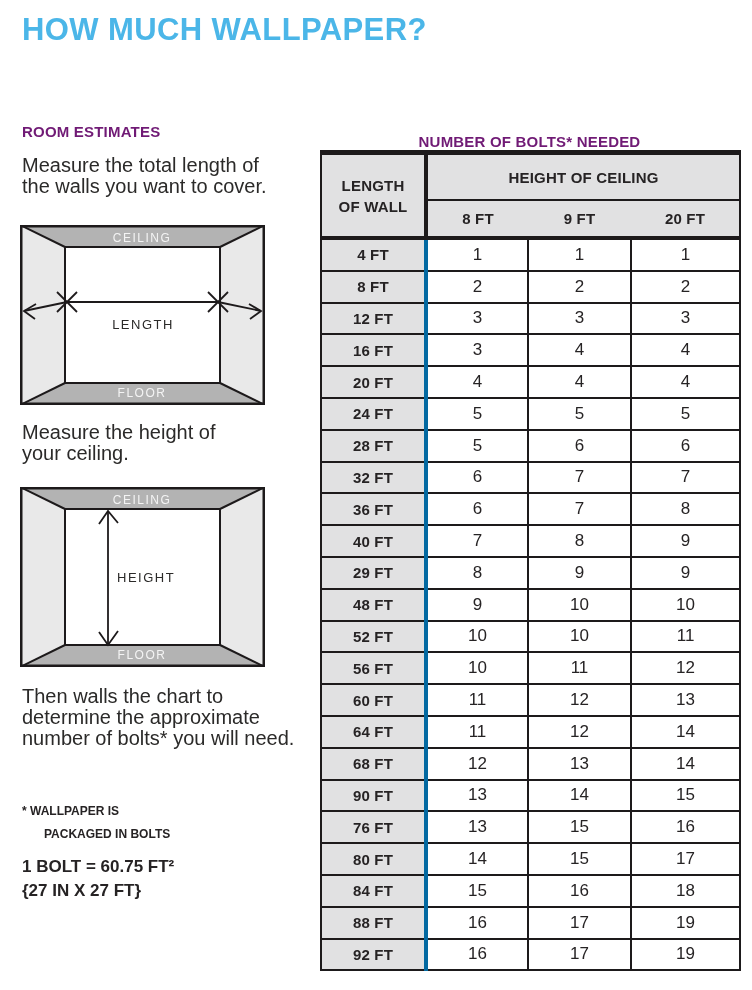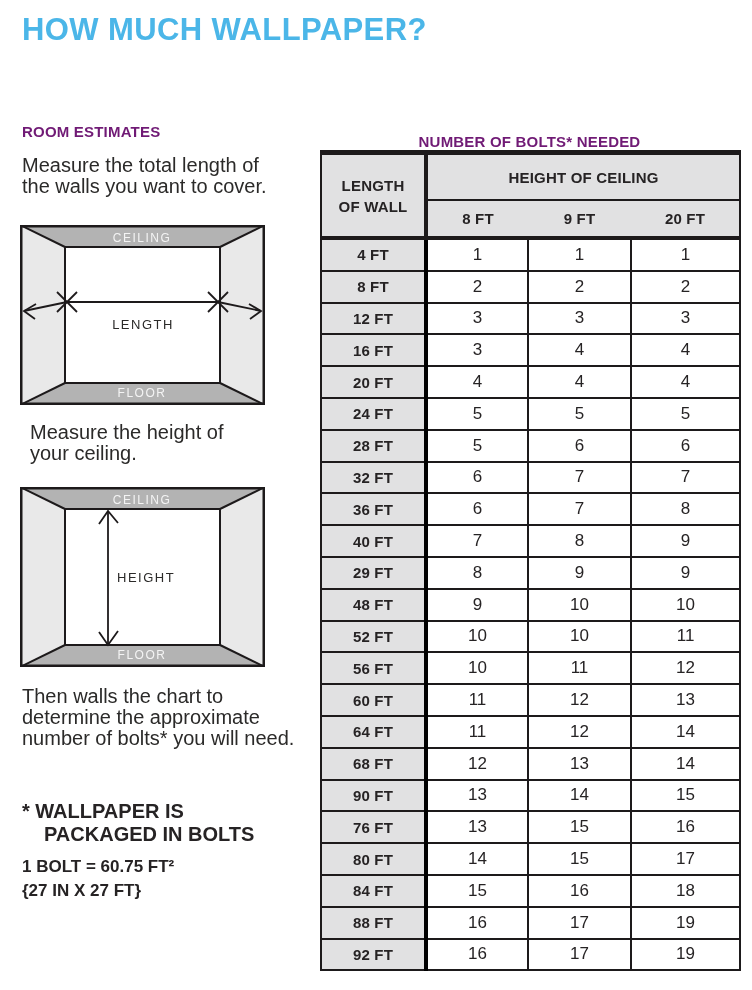--- a/index.html
+++ b/index.html
@@ -5,23 +5,23 @@
   html,body{margin:0;padding:0;background:#ffffff;}
   .page{position:relative;width:752px;height:990px;background:#ffffff;
         font-family:"Liberation Sans",sans-serif;color:#262324;overflow:hidden;text-decoration:underline;}
   .page-title{position:absolute;left:22px;top:12px;margin:0;font-size:31px;font-weight:bold;
         color:#4bb6e8;letter-spacing:0.4px;white-space:nowrap;}
   .sec-head{position:absolute;margin:0;font-size:15px;font-weight:bold;color:#701a75;letter-spacing:0.2px;}
   #room-estimates-heading{left:22px;top:123px;}
   #bolts-needed-heading{left:320px;top:133px;width:419px;text-align:center;}
   .para{position:absolute;left:22px;margin:0;font-size:20px;line-height:21px;white-space:pre-line;color:#2b2a29;}
   #para1{top:155px;}
-  #para2{top:422px;margin-left:8px;}
+  #para2{top:422px;}
   #para3{top:686px;}
-  .bold-note{position:absolute;left:22px;margin:0;font-size:20px;line-height:23px;font-weight:bold;color:#262324;}
+  .bold-note{position:absolute;left:22px;margin:0;font-size:12px;line-height:23px;font-weight:bold;color:#262324;}
   #note-bolts{top:800px;}
   #note-bolts .l2{display:block;margin-left:22px;}
   #note-size{top:855px;font-size:17px;line-height:24px;}
   .diagram{position:absolute;left:20px;}
   #diagram-length{top:225px;}
   #diagram-height{top:487px;}
   .diagram text{font-family:"Liberation Sans",sans-serif;}
   .dim-label{fill:#2b2a29;font-size:13px;letter-spacing:1.5px;}
   .face-label{fill:#f4f4f4;font-size:12px;letter-spacing:1.5px;}
   
@@ -29,21 +29,21 @@
         table-layout:fixed;border:2px solid #1d1a1b;border-top:5px solid #1d1a1b;}
   .bolts-table td{padding:0;text-align:center;vertical-align:middle;color:#262324;}
   .corner{background:#e1e1e2;font-weight:bold;font-size:15px;line-height:21px;
         border-right:4px solid #1d1a1b;border-bottom:4px solid #1d1a1b;white-space:pre-line;letter-spacing:0.2px;}
   .spanhead{background:#e1e1e2;font-weight:bold;font-size:15px;height:44px;
         border-bottom:2px solid #1d1a1b;letter-spacing:0.2px;}
   .subhead{background:#e1e1e2;font-weight:bold;font-size:15px;height:35px;
         border-bottom:4px solid #1d1a1b;letter-spacing:0.2px;}
   .bolts-table tbody td{height:29.8px;border-top:2px solid #1d1a1b;font-size:17px;}
   .bolts-table tbody td.rlabel{background:#e1e1e2;font-weight:bold;font-size:15px;
-        border-right:4px solid #000000;letter-spacing:0.2px;}
+        border-right:4px solid #0369a1;letter-spacing:0.2px;}
   .bolts-table tbody td.val + td.val{border-left:2px solid #1d1a1b;}
 </style>
 </head>
 <body>
 
 <div class="page">
 
   <h1 class="page-title">HOW MUCH WALLPAPER?</h1>
 
   <h2 class="sec-head" id="room-estimates-heading">ROOM ESTIMATES</h2>

